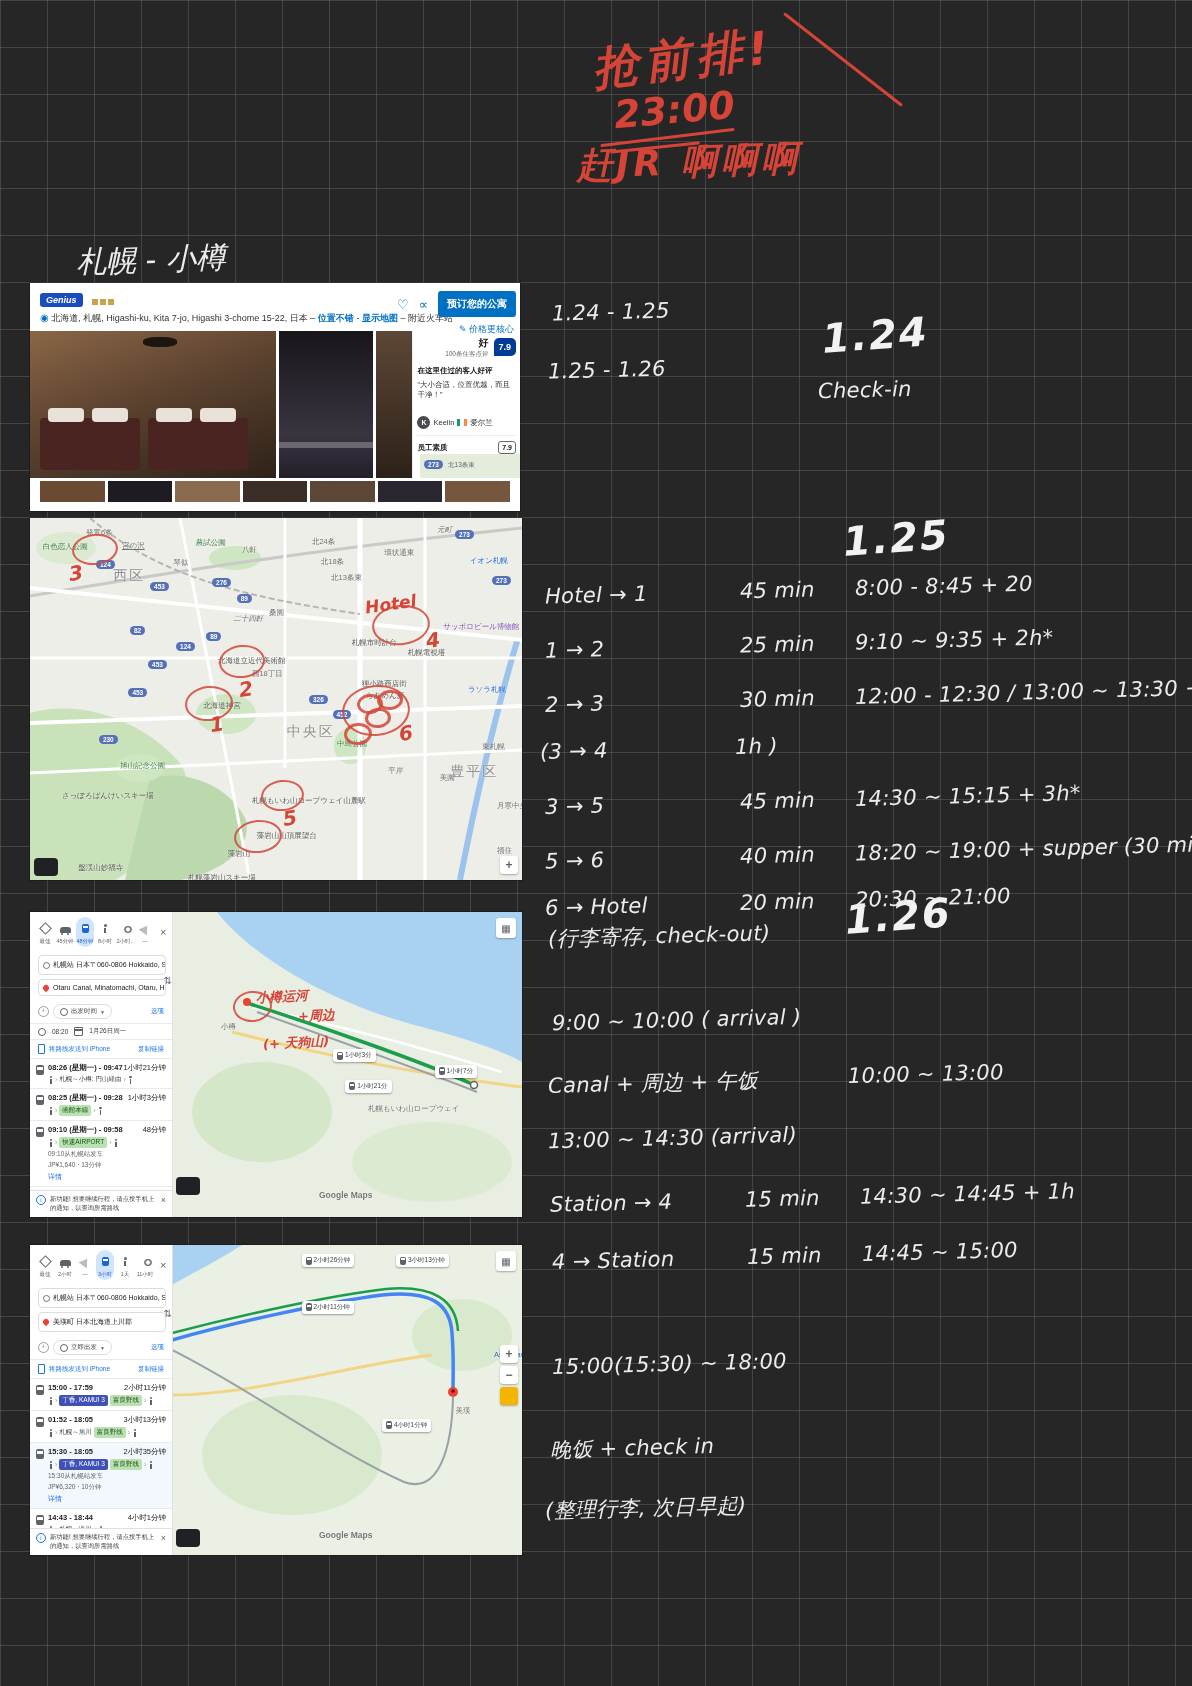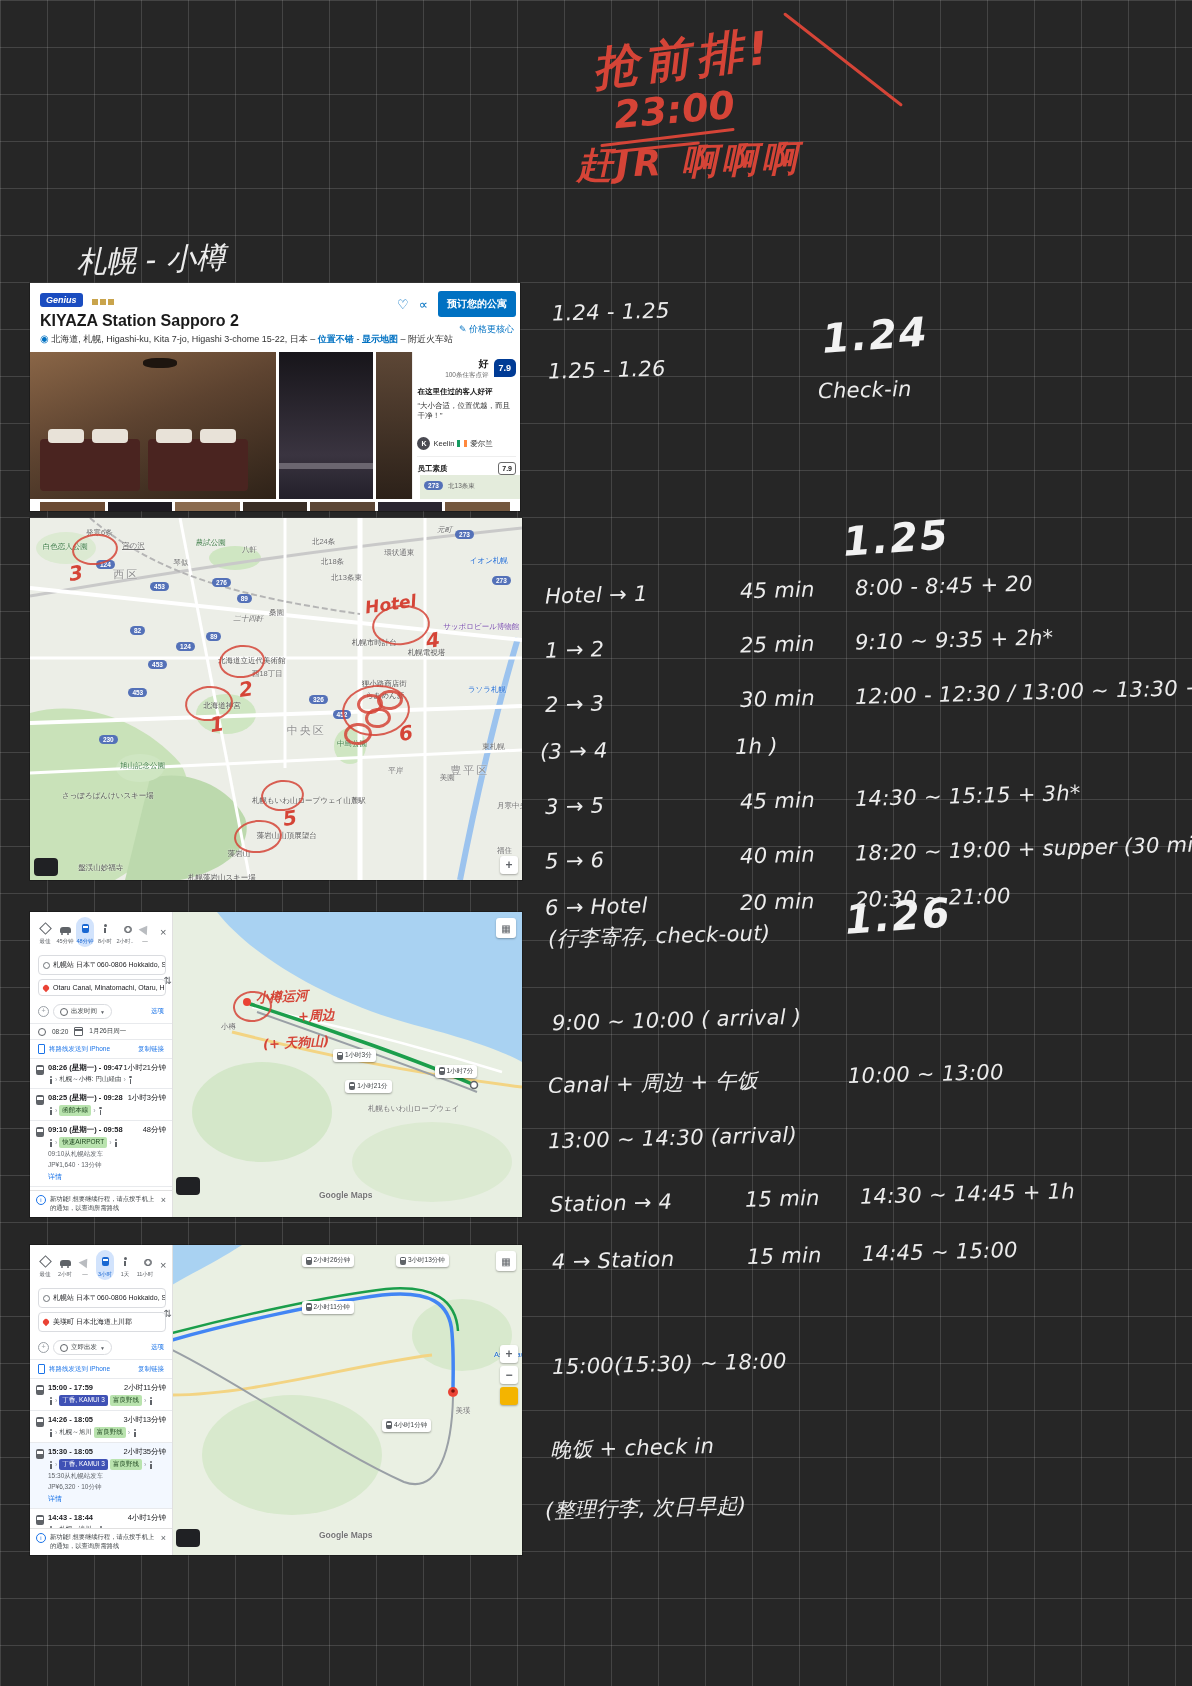--- a/index.html
+++ b/index.html
@@ -64,21 +64,21 @@
   .rev-staff{display:flex;justify-content:space-between;align-items:center;border-top:1px solid #eee;margin-top:6px;padding-top:5px}
   .staff-l{font:700 7.5px "Liberation Sans",sans-serif;color:#1a1a1a}
   .staff-box{border:1px solid #6b6b6b;border-radius:3px;font:700 7px "Liberation Sans",sans-serif;padding:2px 3px;color:#1a1a1a}
   .bk-thumbs{display:flex;gap:3px;padding:3px 10px 0 10px}
   .bk-thumbs i{height:21px;flex:1;display:block}
   .bk-minimap{position:absolute;right:0;bottom:0;width:100px;height:24px;background:#e4ecdc;overflow:hidden}
   .bk-minimap .t{position:absolute;left:28px;top:7px;font-size:6.5px;color:#666}
   
   .maparea{position:absolute;inset:0;background:#eceee7;overflow:hidden}
   .mlabel{position:absolute;font:7.5px "Liberation Sans",sans-serif;color:#6f6f6f;white-space:nowrap;text-shadow:0 0 2px #fff}
-  .mlabel.ward{font-size:11px;color:#909090;letter-spacing:2px}
+  .mlabel.ward{font-size:14px;color:#909090;letter-spacing:2px}
   .mlabel.green{color:#3c7b44}
   .mlabel.blue{color:#1967d2}
   .mlabel.purple{color:#7b4fae}
   .mlabel.poi{color:#555}
   .mlabel.wm{font-weight:700;font-size:8.5px;color:#757575}
   .shield{position:absolute;background:#5471b8;color:#fff;font:700 6.5px "Liberation Sans",sans-serif;padding:1px 4px;border-radius:7px}
   .rc{position:absolute;border:2.5px solid rgba(213,68,55,.85);border-radius:50%;transform:rotate(-6deg)}
   .rc.dot{border-width:3px}
   .rnum{position:absolute;color:#d54437;font:italic 700 20px "DejaVu Sans",sans-serif;transform:rotate(-8deg)}
   .rnum.word{font-size:17px}
@@ -163,21 +163,20 @@
 <div class="redline" style="left:600px;top:136px;width:135px;transform:rotate(-7deg)"></div>
 <div class="redline" style="left:610px;top:146px;width:90px;transform:rotate(-6deg)"></div>
 <div class="redhand red3" style="left:576px;top:138px">赶JR 啊啊啊</div>
 
 <div class="hand-mid" style="left:76px;top:240px;font-size:30px">札幌 - 小樽</div>
 
 <div class="shot" style="left:30px;top:283px;width:490px;height:228px">
   <div class="bk-head">
     <span class="genius">Genius</span>
     <span class="gdots"><i></i><i></i><i></i></span>
-    <div class="bk-title">KIYAZA Station Sapporo 2</div>
     <div class="bk-addr">
       <span class="pin-ic">◉</span>
       <span>北海道, 札幌, Higashi-ku, Kita 7-jo, Higashi 3-chome 15-22, 日本 –</span>
       <span class="lnk">位置不错</span>
       <span> - </span>
       <span class="lnk">显示地图</span>
       <span>– 附近火车站</span>
     </div>
     <div class="bk-actions">
       <span class="heart-ic">♡</span>
@@ -669,21 +668,21 @@
               <span class="walk-ic"></span>
             </div>
 
           </div>
         </div>
 
         <div class="route">
           <span class="r-ic"></span>
           <div class="r-main">
             <div class="r-top">
-              <span class="r-time">14:26 - 18:05</span>
+              <span class="r-time">01:52 - 18:05</span>
               <span class="r-dur">3小时13分钟</span>
             </div>
             <div class="r-line">
               <span class="walk-ic"></span>
               <span class="chev">›</span>
               <span class="badge">札幌～旭川</span>
               <span class="badge green">富良野线</span>
               <span class="chev">›</span>
               <span class="walk-ic"></span>
             </div>

